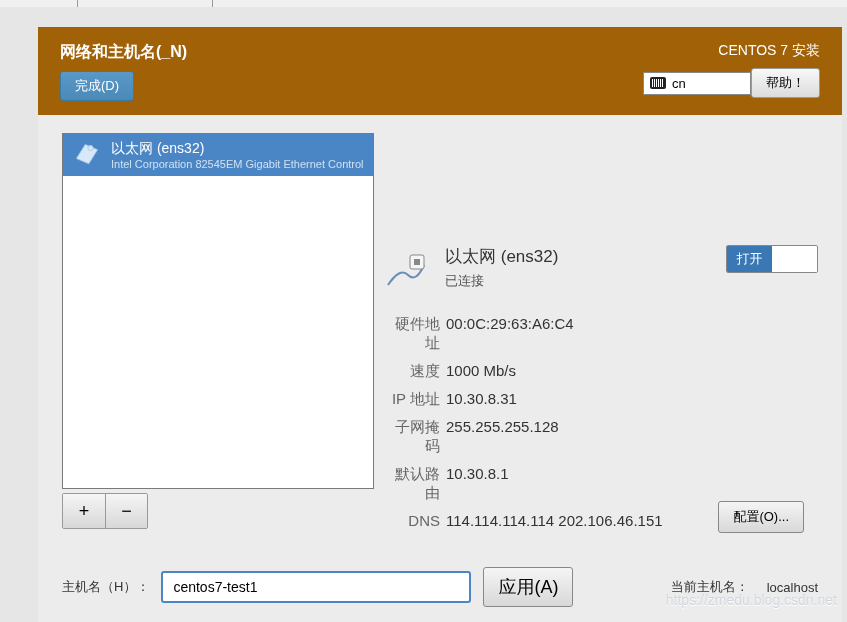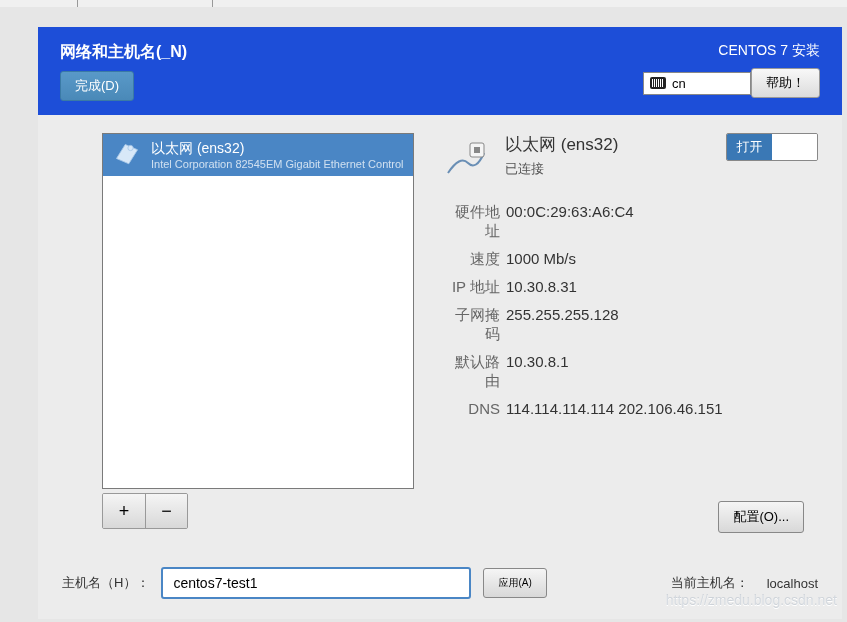--- a/index.html
+++ b/index.html
@@ -4,34 +4,34 @@
   <style>
     * { margin: 0; padding: 0; box-sizing: border-box; font-family: "Microsoft YaHei", "SimHei", sans-serif; }
     body { width: 847px; height: 622px; background: #e6e6e6; position: relative; overflow: hidden; }
     
     .top-strip { height: 7px; background: #f0f0f0; display: flex; }
     .top-strip-cell1 { width: 78px; border-right: 1px solid #999; height: 100%; }
     .top-strip-cell2 { width: 135px; border-right: 1px solid #999; height: 100%; display: flex; align-items: center; padding-left: 8px; }
     
     .main-panel { margin: 20px 5px 0 38px; background: #2d2d2d; border-radius: 0; }
     
-    .header { background: #1d4ed8; padding: 15px 22px 14px 22px; display: flex; justify-content: space-between; align-items: flex-start; }
+    .header { background: #a16207; padding: 15px 22px 14px 22px; display: flex; justify-content: space-between; align-items: flex-start; }
     .header-left { }
     .header-title { color: #fff; font-size: 16px; font-weight: bold; margin-bottom: 8px; }
     .btn-done { background: linear-gradient(#5999c8, #4a89b8); color: #fff; border: 1px solid #3a7aa5; padding: 5px 14px; border-radius: 3px; font-size: 13px; cursor: pointer; }
     .header-right { text-align: right; }
     .header-subtitle { color: #fff; font-size: 14px; margin-bottom: 8px; }
     .header-kb-help { display: flex; align-items: center; gap: 0; padding-left: 34px; }
     .kbd-indicator { background: #fff; border: 1px solid #888; padding: 3px 6px; display: flex; align-items: center; gap: 6px; font-size: 13px; width: 108px; }
     .kbd-icon { width: 16px; height: 12px; background: #222; border-radius: 2px; display: inline-block; position: relative; }
     .kbd-icon::after { content: ''; position: absolute; inset: 2px; background: repeating-linear-gradient(90deg, #fff 0 1px, transparent 1px 2px); }
     .btn-help { background: linear-gradient(#f8f8f8, #dcdcdc); border: 1px solid #999; padding: 5px 14px; font-size: 13px; border-radius: 3px; cursor: pointer; }
     
     .content { background: #ececec; padding: 18px 24px 20px 24px; position: relative; }
-    .content-row { display: flex; gap: 20px; align-items: flex-start; margin-left: 40px; }
+    .content-row { display: flex; align-items: flex-end; }
     
     .left-col { width: 312px; }
     .device-list { background: #fff; border: 1px solid #7a7a7a; min-height: 356px; }
     .device-item { background: #4a86c5; color: #fff; padding: 6px 10px 6px 10px; display: flex; gap: 10px; align-items: center; }
     .device-icon { width: 28px; height: 28px; flex-shrink: 0; }
     .device-icon svg { width: 100%; height: 100%; }
     .device-texts { overflow: hidden; }
     .device-name { font-size: 14px; white-space: nowrap; }
     .device-desc { font-size: 11px; color: #d0e0f0; white-space: nowrap; }
     
@@ -50,21 +50,21 @@
     .toggle-off { background: #fff; width: 46px; }
     
     .info-grid { margin-top: 18px; display: grid; grid-template-columns: 58px 1fr; column-gap: 6px; row-gap: 9px; font-size: 15px; color: #444; }
     .info-label { text-align: right; color: #666; }
     .info-val { color: #333; }
     
     .btn-config { position: absolute; right: 38px; top: 386px; background: linear-gradient(#f5f5f5, #d8d8d8); border: 1px solid #888; padding: 6px 14px; font-size: 13px; border-radius: 3px; cursor: pointer; }
     
     .hostname-row { display: flex; align-items: center; gap: 12px; margin-top: 38px; font-size: 13px; color: #333; }
     .hostname-input { border: 2px solid #4a86c5; padding: 6px 10px; width: 310px; font-size: 14px; border-radius: 3px; }
-    .btn-apply { background: linear-gradient(#f5f5f5, #d8d8d8); border: 1px solid #888; padding: 7px 14px; font-size: 10px; border-radius: 3px; cursor: pointer; }
+    .btn-apply { background: linear-gradient(#f5f5f5, #d8d8d8); border: 1px solid #888; padding: 7px 14px; font-size: 18px; border-radius: 3px; cursor: pointer; }
     .hostname-right { margin-left: auto; display: flex; gap: 18px; align-items: center; }
     
     .watermark { position: absolute; bottom: 14px; right: 10px; color: rgba(180,190,200,0.55); font-size: 14px; text-shadow: 0 1px 0 #fff; }
   </style>
 </head>
 <body>
 
 <div class="top-strip">
   <div class="top-strip-cell1"></div>
   <div class="top-strip-cell2"></div>

